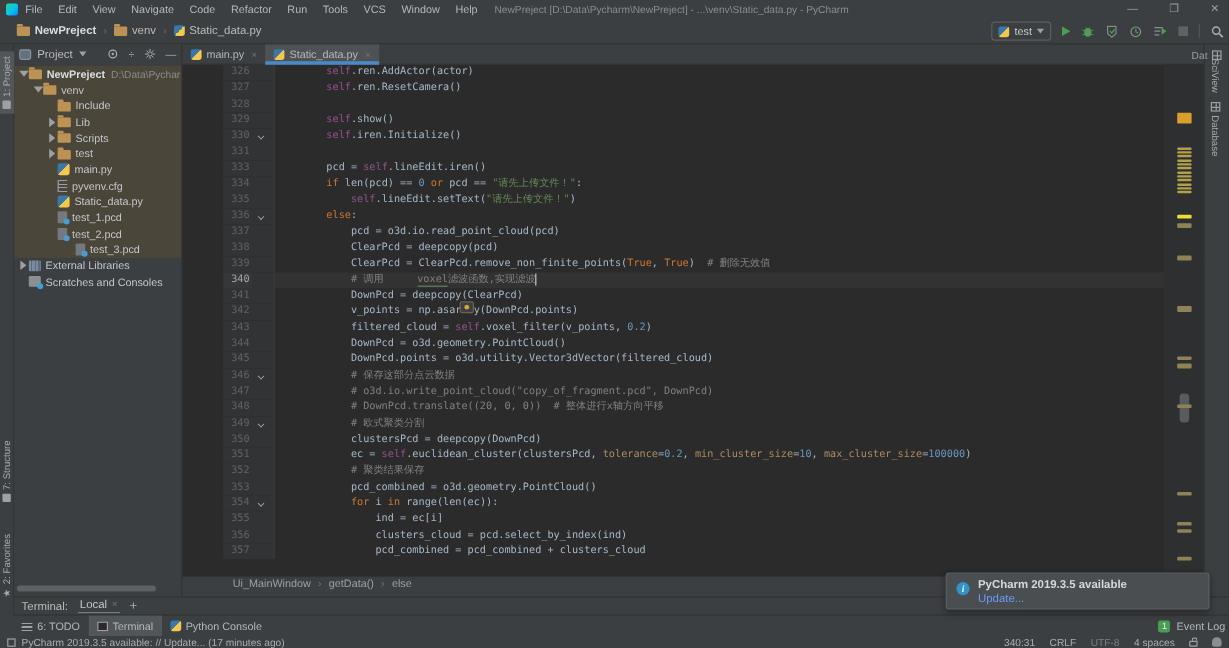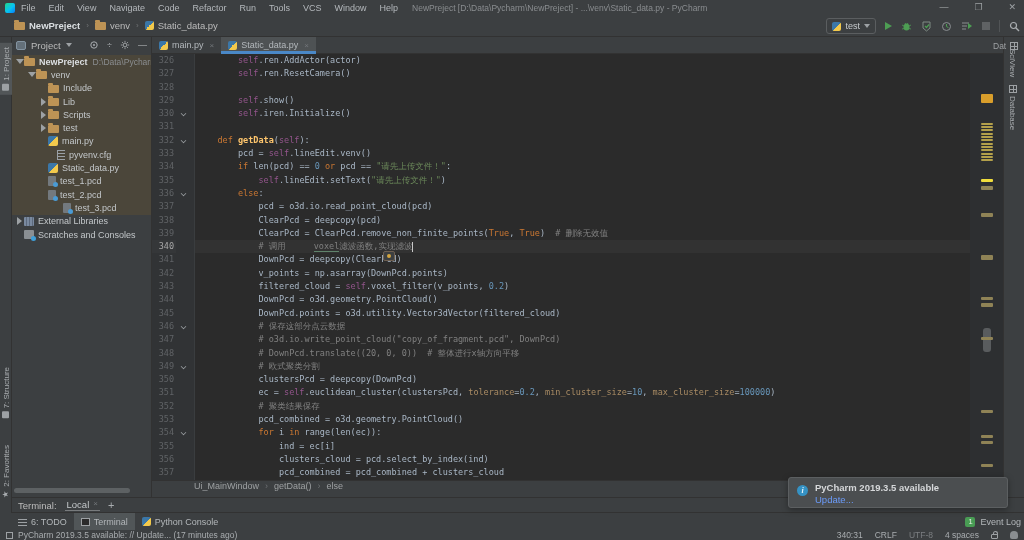--- a/index.html
+++ b/index.html
@@ -76,21 +76,21 @@
   
   #editorzone { position:absolute; left:152px; top:37px; width:851px; height:460px; background:#2b2b2b; }
   #tabrow { position:absolute; left:0; top:0; width:851px; height:17px; background:#3c3f41; border-bottom:1px solid #323232; display:flex; font-size:9px; }
   .etab { display:flex; align-items:center; gap:4px; padding:0 7px; color:#b3b8bc; position:relative; }
   .etab .x { color:#72767a; font-size:8px; margin-left:2px; }
   .etab.active { background:#4e5254; }
   .etab.active::after { content:""; position:absolute; left:0; bottom:-1px; width:100%; height:3px; background:#4a88c7; }
   #codearea { position:absolute; left:0; top:17px; width:851px; height:426px; overflow:hidden;
               font-family:"DejaVu Sans Mono", monospace; font-size:8.5px; }
   .line { display:flex; height:13.3px; line-height:13.3px; }
-  .ln { width:24px; flex:none; text-align:right; color:#606366; background:#313335; padding-right:2px; }
+  .ln { width:24px; flex:none; text-align:right; color:#606366; background:#313335; padding-right:2px;margin-left:34px; }
   .fold { width:19px; flex:none; background:#313335; border-right:1px solid #3a3d3f; position:relative; }
   .fold .chev { position:absolute; left:5px; top:4px; width:5px; height:5px; border-right:1px solid #9da1a4; border-bottom:1px solid #9da1a4; transform:rotate(45deg) scale(.8); }
   .codetext { flex:1; white-space:pre; color:#a9b7c6; padding-left:2px; }
   .line.cur .codetext { background:#323232; }
   .line.cur .ln { color:#a7a7a7; background:#353739; }
   .tk-p { color:#a9b7c6; } .tk-k { color:#cc7832; } .tk-s { color:#94558d; }
   .tk-f { color:#ffc66d; font-weight:bold; } .tk-st { color:#6a8759; } .tk-n { color:#6897bb; }
   .tk-c { color:#808080; } .tk-a { color:#aa8c64; }
   .tk-cu { color:#808080; border-bottom:1px solid #5f826b;margin-left:28px; }
   .caret { display:inline-block; width:1px; height:10px; background:#c8c8c8; vertical-align:middle; }
@@ -306,21 +306,21 @@
             <span class="arr-closed"></span>
           </span>
           <span class="ti ic-folder"></span>
           <span class="lbl">test</span>
         </div>
         <div class="tree-row" style="padding-left: 27px;">
           <span class="tw"></span>
           <span class="ti ic-pyfile"></span>
           <span class="lbl">main.py</span>
         </div>
-        <div class="tree-row" style="padding-left: 36px;">
+        <div class="tree-row" style="padding-left: 27px;">
           <span class="tw"></span>
           <span class="ti ic-cfg"></span>
           <span class="lbl">pyvenv.cfg</span>
         </div>
         <div class="tree-row" style="padding-left: 27px;">
           <span class="tw"></span>
           <span class="ti ic-pyfile"></span>
           <span class="lbl">Static_data.py</span>
         </div>
         <div class="tree-row" style="padding-left: 27px;">
@@ -397,30 +397,23 @@
             <span class="chev"></span>
           </span>
           <span class="codetext"><span class="tk-p">        </span><span class="tk-s">self</span><span class="tk-p">.iren.Initialize()</span></span>
         </div>
         <div class="line">
           <span class="ln">331</span>
           <span class="fold"></span>
           <span class="codetext"></span>
         </div>
         <div class="line">
-          <span class="ln">332</span>
-          <span class="fold">
-            <span class="chev"></span>
-          </span>
-          <span class="codetext"><span class="tk-p">    </span><span class="tk-k">def </span><span class="tk-f">getData</span><span class="tk-p">(</span><span class="tk-s">self</span><span class="tk-p">):</span></span>
-        </div>
-        <div class="line">
           <span class="ln">333</span>
           <span class="fold"></span>
-          <span class="codetext"><span class="tk-p">        </span><span class="tk-p">pcd = </span><span class="tk-s">self</span><span class="tk-p">.lineEdit.venv()</span></span>
+          <span class="codetext"><span class="tk-p">        </span><span class="tk-p">pcd = </span><span class="tk-s">self</span><span class="tk-p">.lineEdit.iren()</span></span>
         </div>
         <div class="line">
           <span class="ln">334</span>
           <span class="fold"></span>
           <span class="codetext"><span class="tk-p">        </span><span class="tk-k">if</span><span class="tk-p"> len(pcd) == </span><span class="tk-n">0</span><span class="tk-p"> </span><span class="tk-k">or</span><span class="tk-p"> pcd == </span><span class="tk-st">"请先上传文件！"</span><span class="tk-p">:</span></span>
         </div>
         <div class="line">
           <span class="ln">335</span>
           <span class="fold"></span>
           <span class="codetext"><span class="tk-p">            </span><span class="tk-s">self</span><span class="tk-p">.lineEdit.setText(</span><span class="tk-st">"请先上传文件！"</span><span class="tk-p">)</span></span>

